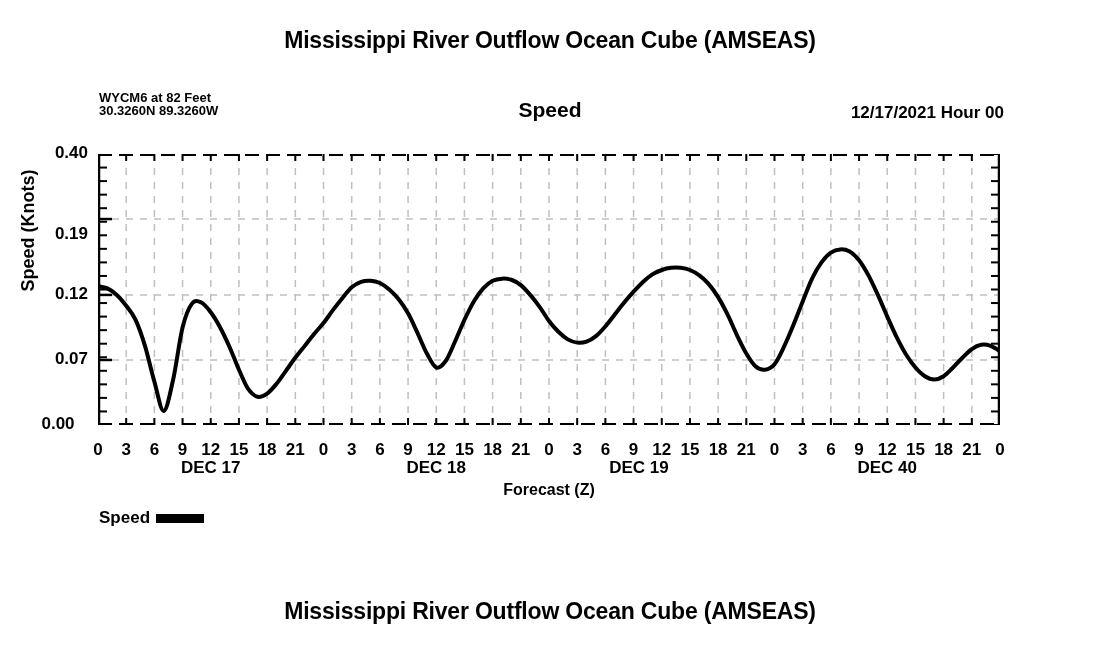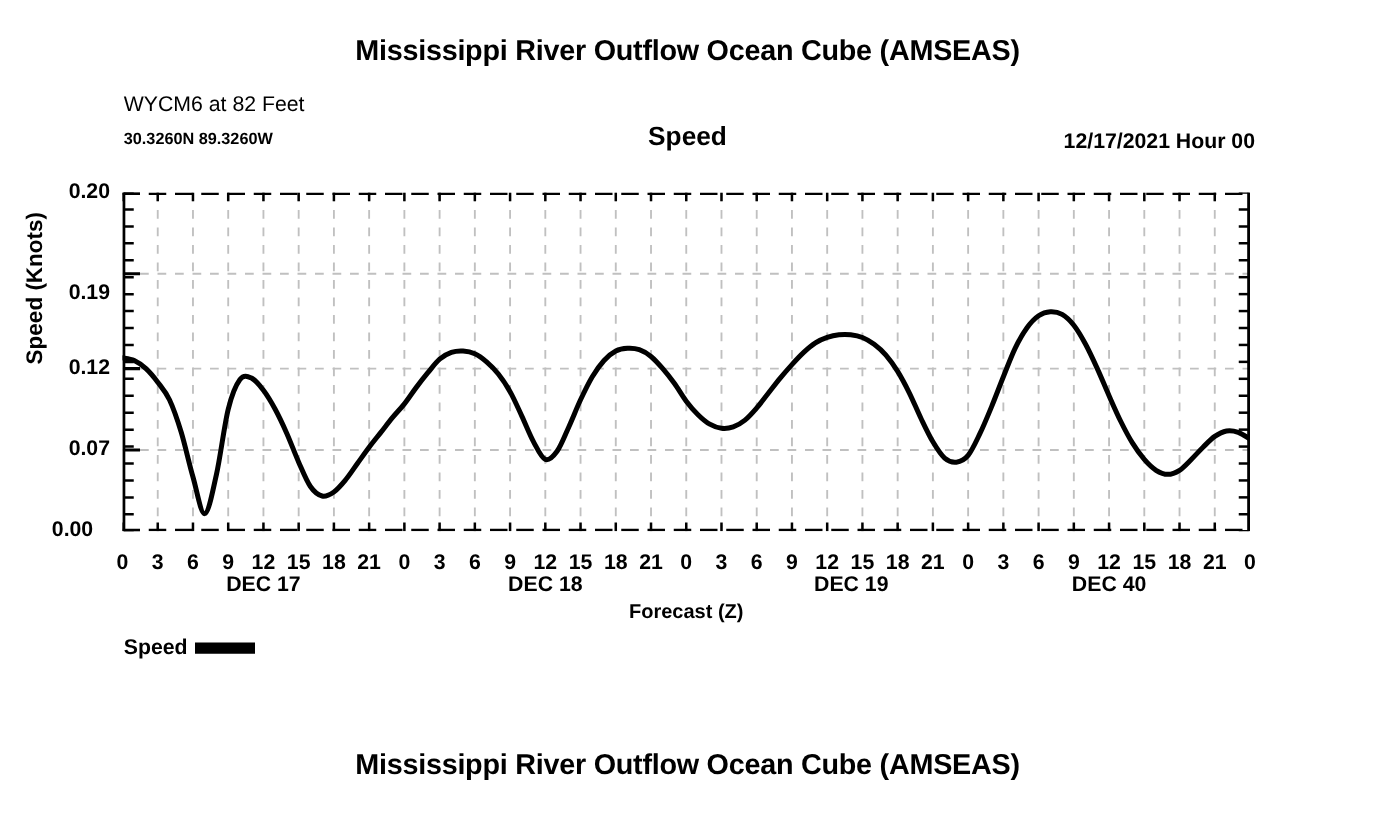--- a/index.html
+++ b/index.html
@@ -31,23 +31,23 @@
     top: 598px;
     width: 1100px;
     text-align: center;
     font-size: 23px;
     font-weight: bold;
     letter-spacing: -0.2px;
   }
   .station-line1 {
     position: absolute;
     left: 99px;
-    top: 74px;
-    font-size: 17px;
-    font-weight: normal;
+    top: 90px;
+    font-size: 13px;
+    font-weight: bold;
   }
   .station-line2 {
     position: absolute;
     left: 99px;
     top: 103px;
     font-size: 13px;
     font-weight: bold;
   }
   .subtitle-center {
     position: absolute;
@@ -145,21 +145,21 @@
 <div class="run-time">12/17/2021 Hour 00</div>
 
 <div class="ylabel">Speed (Knots)</div>
 <div class="xlabel">Forecast (Z)</div>
 
 <div id="ytick-labels">
     <div class="ytick-label" style="left: 28px; top: 414px; text-align: center;">0.00</div>
     <div class="ytick-label" style="left: 28px; top: 348.96px;">0.07</div>
     <div class="ytick-label" style="left: 28px; top: 283.92px;">0.12</div>
     <div class="ytick-label" style="left: 28px; top: 224px;">0.19</div>
-    <div class="ytick-label" style="left: 28px; top: 143px;">0.20</div>
+    <div class="ytick-label" style="left: 28px; top: 143px;">0.40</div>
   </div>
 <div id="xtick-labels">
     <div class="xtick-label" style="left: 83px;">0</div>
     <div class="xtick-label" style="left: 111.188px;">3</div>
     <div class="xtick-label" style="left: 139.375px;">6</div>
     <div class="xtick-label" style="left: 167.562px;">9</div>
     <div class="xtick-label" style="left: 195.75px;">12</div>
     <div class="xtick-label" style="left: 223.938px;">15</div>
     <div class="xtick-label" style="left: 252.125px;">18</div>
     <div class="xtick-label" style="left: 280.312px;">21</div>
@@ -185,21 +185,21 @@
     <div class="xtick-label" style="left: 844.062px;">9</div>
     <div class="xtick-label" style="left: 872.25px;">12</div>
     <div class="xtick-label" style="left: 900.438px;">15</div>
     <div class="xtick-label" style="left: 928.625px;">18</div>
     <div class="xtick-label" style="left: 956.812px;">21</div>
     <div class="xtick-label" style="left: 985px;">0</div>
   </div>
 <div id="day-labels">
     <div class="day-label" style="left: 150.75px;">DEC 17</div>
     <div class="day-label" style="left: 376.25px;">DEC 18</div>
-    <div class="day-label" style="left: 621px;">DEC 19</div>
+    <div class="day-label" style="left: 579px;">DEC 19</div>
     <div class="day-label" style="left: 827.25px;">DEC 40</div>
   </div>
 
 <div class="plot">
   <svg id="chart-svg" width="902" height="271" viewBox="0 0 902 271">
       <line x1="28.1875" y1="0" x2="28.1875" y2="271" stroke="#c0c0c0" stroke-width="1.5" stroke-dasharray="7,7"></line>
       <line x1="56.375" y1="0" x2="56.375" y2="271" stroke="#c0c0c0" stroke-width="1.5" stroke-dasharray="7,7"></line>
       <line x1="84.5625" y1="0" x2="84.5625" y2="271" stroke="#c0c0c0" stroke-width="1.5" stroke-dasharray="7,7"></line>
       <line x1="112.75" y1="0" x2="112.75" y2="271" stroke="#c0c0c0" stroke-width="1.5" stroke-dasharray="7,7"></line>
       <line x1="140.9375" y1="0" x2="140.9375" y2="271" stroke="#c0c0c0" stroke-width="1.5" stroke-dasharray="7,7"></line>

